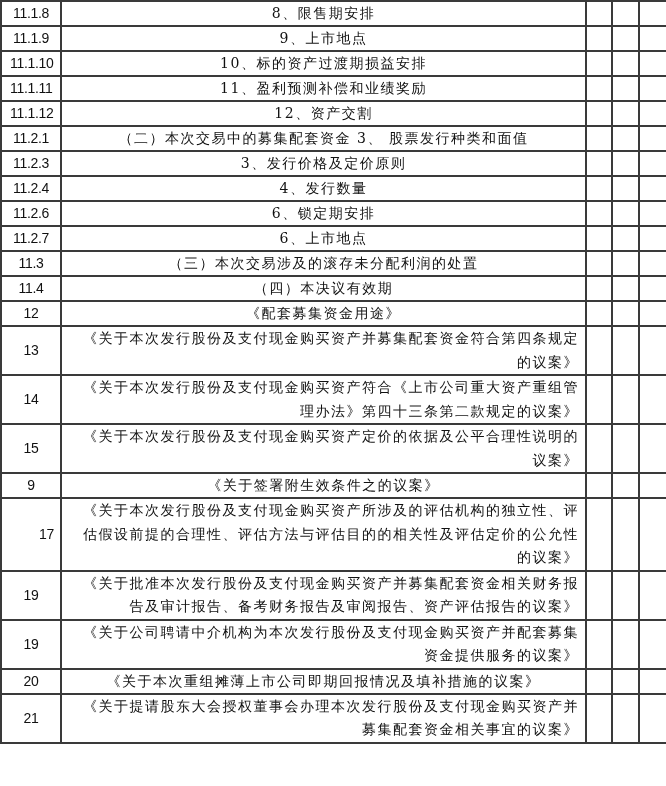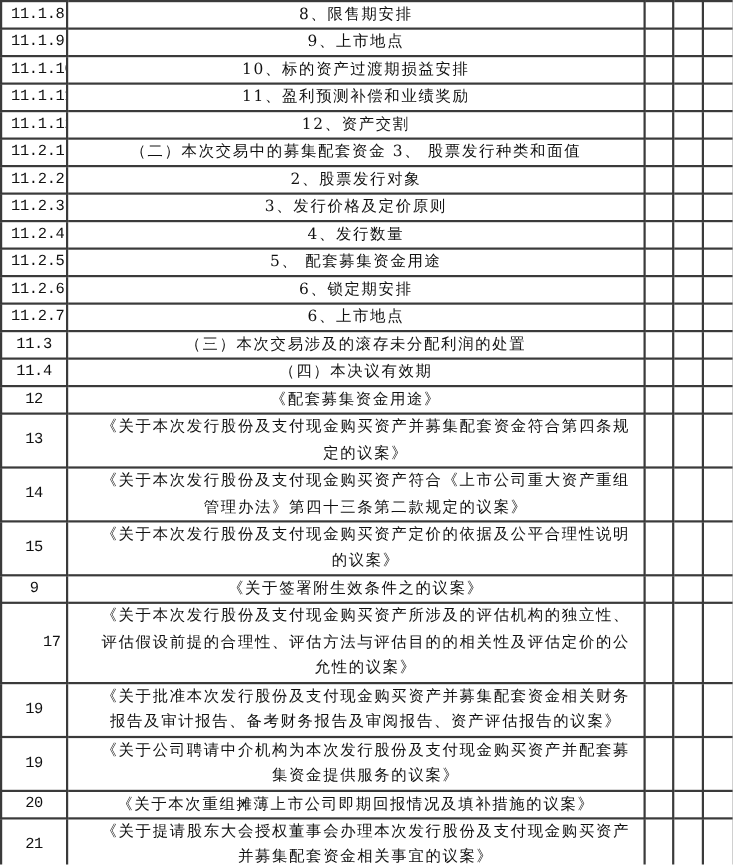--- a/index.html
+++ b/index.html
@@ -27,34 +27,35 @@
       border: 2px solid #3a3a3a;
       padding: 0 8px;
       text-align: center;
       vertical-align: middle;
       font-size: 14px;
       line-height: 23px;
       box-sizing: border-box;
       overflow: hidden;
     }
     td.num {
-      font-family: Liberation Mono, monospace;
+      font-family: Liberation Sans, sans-serif;
       font-size: 14.5px;
       letter-spacing: -0.3px;
       padding: 0 2px;
       white-space: nowrap;
       margin-top: 32px;
     }
     td.content {
       letter-spacing: 1.5px;
       margin-left: 24px;
     }
     td.content.multi {
       line-height: 23.5px;
-      padding: 0 6px 0 24px;
+      padding: 0 6px 0 8px;
+      text-align: right;
     }
     td.check {
       padding: 0;
     }
     col.c-num { width: 60px; }
     col.c-content { width: 525px; }
     col.c-check1 { width: 26px; }
     col.c-check2 { width: 27px; }
     col.c-check3 { width: 28px; }
     tr.h25 td { height: 25px; }
@@ -110,43 +111,29 @@
       <td class="check"></td>
     </tr>
     <tr class="h25">
       <td class="num">11.2.1</td>
       <td class="content">（二）本次交易中的募集配套资金 3、 股票发行种类和面值</td>
       <td class="check"></td>
       <td class="check"></td>
       <td class="check"></td>
     </tr>
     <tr class="h25">
-      <td class="num">11.2.2</td>
-      <td class="content">2、股票发行对象</td>
-      <td class="check"></td>
-      <td class="check"></td>
-      <td class="check"></td>
-    </tr>
-    <tr class="h25">
       <td class="num">11.2.3</td>
       <td class="content">3、发行价格及定价原则</td>
       <td class="check"></td>
       <td class="check"></td>
       <td class="check"></td>
     </tr>
     <tr class="h25">
       <td class="num">11.2.4</td>
       <td class="content">4、发行数量</td>
-      <td class="check"></td>
-      <td class="check"></td>
-      <td class="check"></td>
-    </tr>
-    <tr class="h25">
-      <td class="num">11.2.5</td>
-      <td class="content">5、 配套募集资金用途</td>
       <td class="check"></td>
       <td class="check"></td>
       <td class="check"></td>
     </tr>
     <tr class="h25">
       <td class="num">11.2.6</td>
       <td class="content">6、锁定期安排</td>
       <td class="check"></td>
       <td class="check"></td>
       <td class="check"></td>

